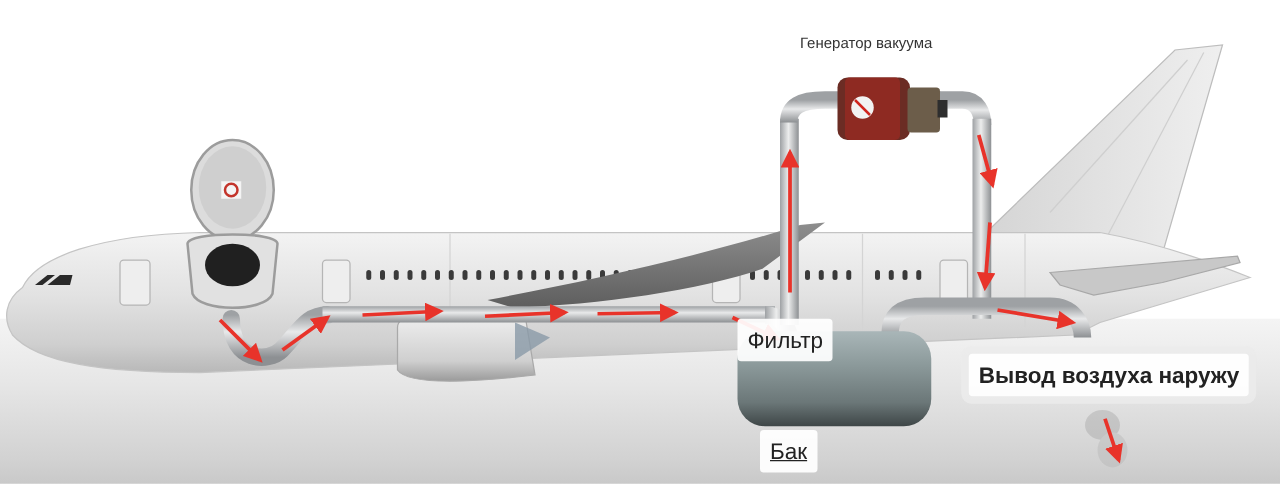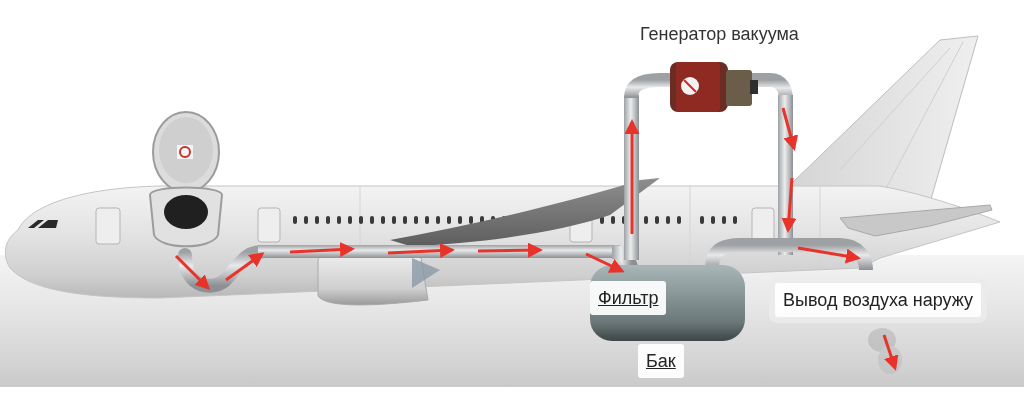--- a/index.html
+++ b/index.html
@@ -8,21 +8,21 @@
       background: #ffffff;
       font-family: "Liberation Sans", "DejaVu Sans", sans-serif;
     }
     .stage { position: absolute; left: 0; top: 0; width: 1024px; height: 400px; }
     .ground {
       position: absolute; left: 0; top: 255px; width: 1024px; height: 132px;
       background: linear-gradient(to bottom, #f4f4f4 0%, #e6e6e6 40%, #d2d2d2 85%, #c9c9c9 100%);
     }
     svg.art { position: absolute; left: 0; top: 0; }
     .label {
-      position: absolute; color: #333333; font-size: 18px; line-height: 22px; white-space: nowrap;
+      position: absolute; color: #333333; font-size: 12px; line-height: 22px; white-space: nowrap;
     }
     .box {
       position: absolute; background: rgba(255,255,255,0.93); color: #222222;
       font-size: 18px; line-height: 22px; padding: 6px 8px; border-radius: 3px; white-space: nowrap;
     }
     .box.framed { box-shadow: 0 0 0 6px rgba(235,235,235,0.9); }
   </style>
 </head>
 <body>
 
@@ -193,16 +193,16 @@
       <line x1="586" y1="254" x2="622" y2="271"></line>
       <line x1="632" y1="234" x2="632" y2="122"></line>
       <line x1="783" y1="108" x2="794" y2="148"></line>
       <line x1="792" y1="178" x2="788" y2="230"></line>
       <line x1="798" y1="248" x2="858" y2="258"></line>
       <line x1="884" y1="335" x2="895" y2="368"></line>
     </g>
   </svg>
 
   <div class="label" style="left:640px; top:23px;">Генератор вакуума</div>
-  <div class="box" style="left:590px; top:281px;text-decoration:underline;">Фильтр</div>
-  <div class="box" style="left:638px; top:344px;text-decoration:underline;">Бак</div>
-  <div class="box framed" style="left:775px; top:283px;">Вывод воздуха наружу</div>
+  <div class="box" style="left:590px; top:255px;">Фильтр</div>
+  <div class="box" style="left:608px; top:344px;text-decoration:underline;">Бак</div>
+  <div class="box framed" style="left:775px; top:283px;font-weight:bold;">Вывод воздуха наружу</div>
 </div>
 
 </body></html>

